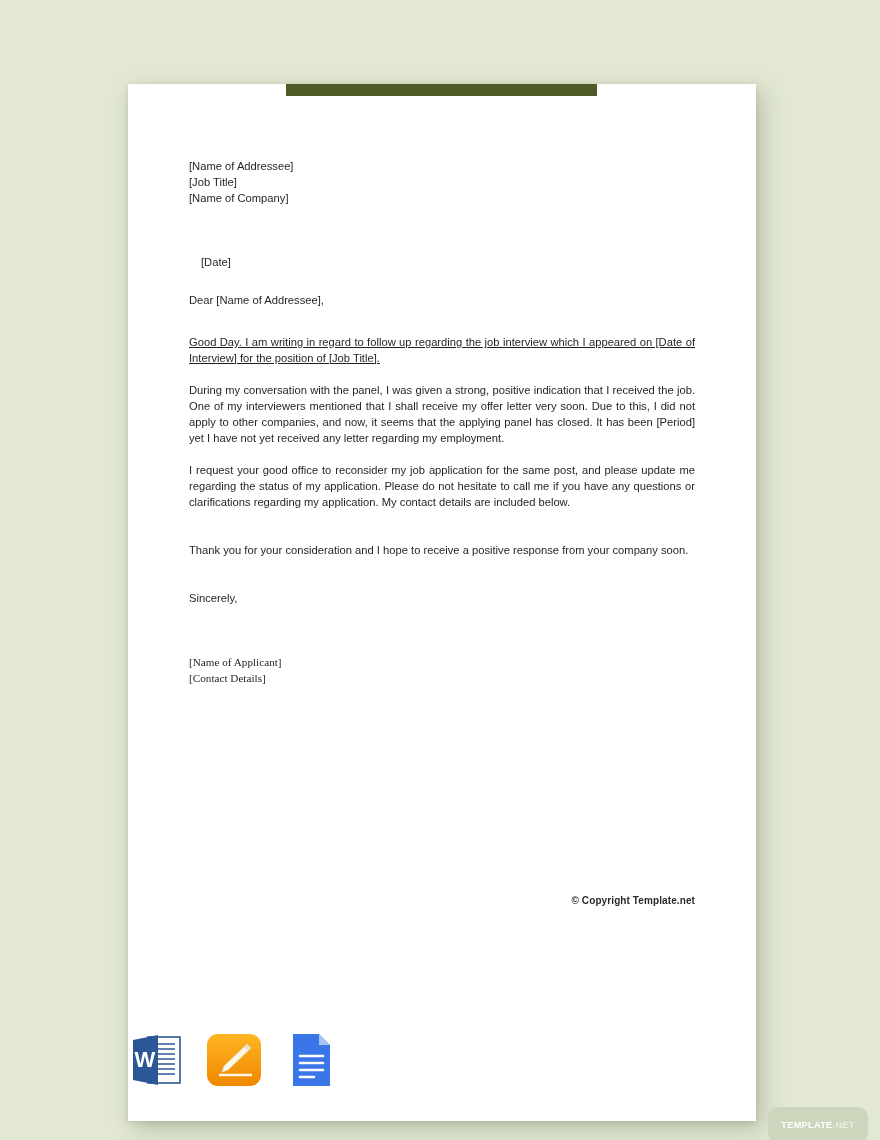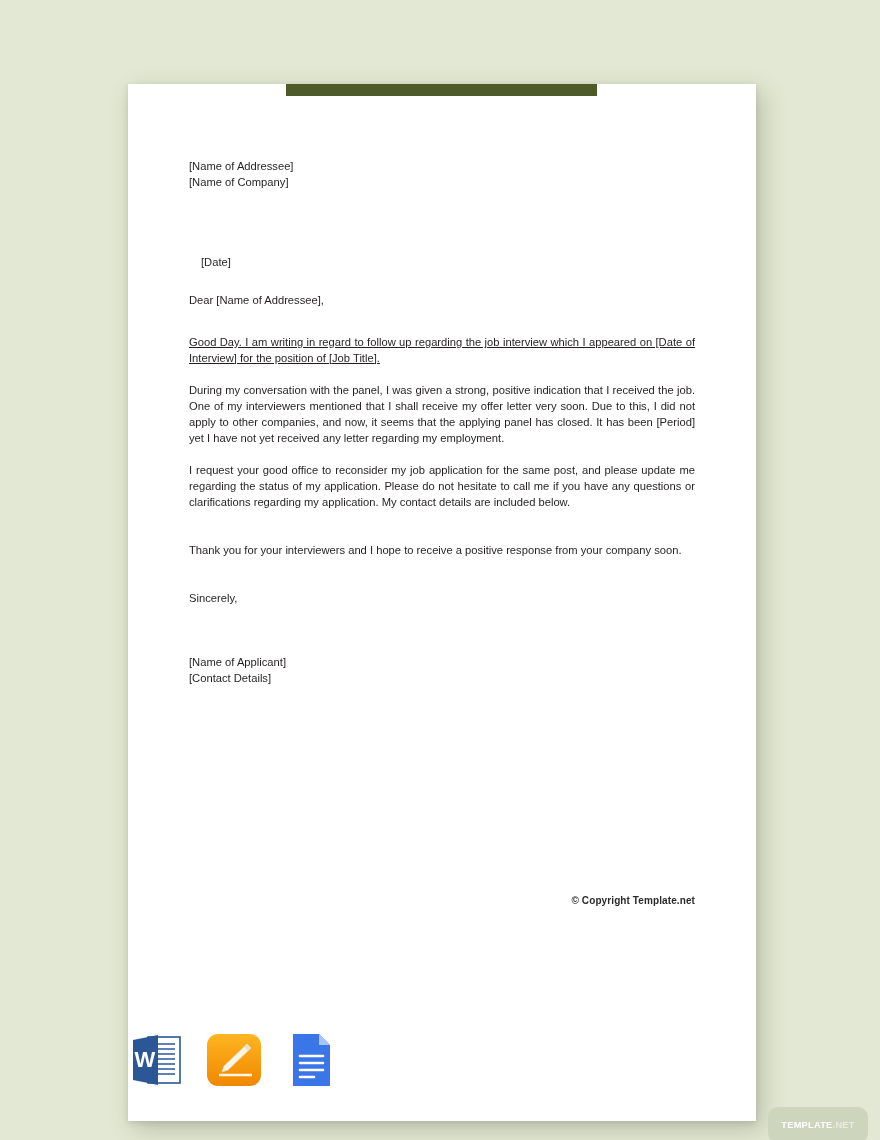--- a/index.html
+++ b/index.html
@@ -80,21 +80,21 @@
   #para-2 { top: 299px; }
   #para-3 { top: 379px; }
   #para-thanks { top: 459px; text-align: left; }
   #closing { position: absolute; top: 507px; left: 0; }
 
   .sign-block {
     position: absolute;
     top: 571px;
     left: 0;
   }
-  .sign-line { white-space: nowrap; }
+  .sign-line { white-space: nowrap; font-family: Liberation Serif, serif; }
 
   #copyright {
     position: absolute;
     top: 809px;
     left: 0;
     width: 506px;
     text-align: right;
     font-size: 10px;
     color: #2a2a2a;
     font-weight: bold;
@@ -144,31 +144,32 @@
 <body>
 
 <div id="document-page">
 
   <div id="header-bar"></div>
 
   <div id="letter-body">
 
     <div class="addr-block">
       <div class="addr-line">[Name of Addressee]</div>
+      <div class="addr-line">[Job Title]</div>
       <div class="addr-line">[Name of Company]</div>
     </div>
 
     <div class="date-line">[Date]</div>
     <div class="salutation">Dear [Name of Addressee],</div>
 
     <div class="para" id="para-1">Good Day. I am writing in regard to follow up regarding the job interview which I appeared on [Date of Interview] for the position of [Job Title].</div>
     <div class="para" id="para-2">During my conversation with the panel, I was given a strong, positive indication that I received the job. One of my interviewers mentioned that I shall receive my offer letter very soon. Due to this, I did not apply to other companies, and now, it seems that the applying panel has closed. It has been [Period] yet I have not yet received any letter regarding my employment.</div>
     <div class="para" id="para-3">I request your good office to reconsider my job application for the same post, and please update me regarding the status of my application. Please do not hesitate to call me if you have any questions or clarifications regarding my application. My contact details are included below.</div>
 
-    <div class="para" id="para-thanks">Thank you for your interviewers and I hope to receive a positive response from your company soon.</div>
+    <div class="para" id="para-thanks">Thank you for your consideration and I hope to receive a positive response from your company soon.</div>
     <div id="closing">Sincerely,</div>
 
     <div class="sign-block">
       <div class="sign-line">[Name of Applicant]</div>
       <div class="sign-line">[Contact Details]</div>
     </div>
 
     <div id="copyright">© Copyright Template.net</div>
   </div>
 </div>

